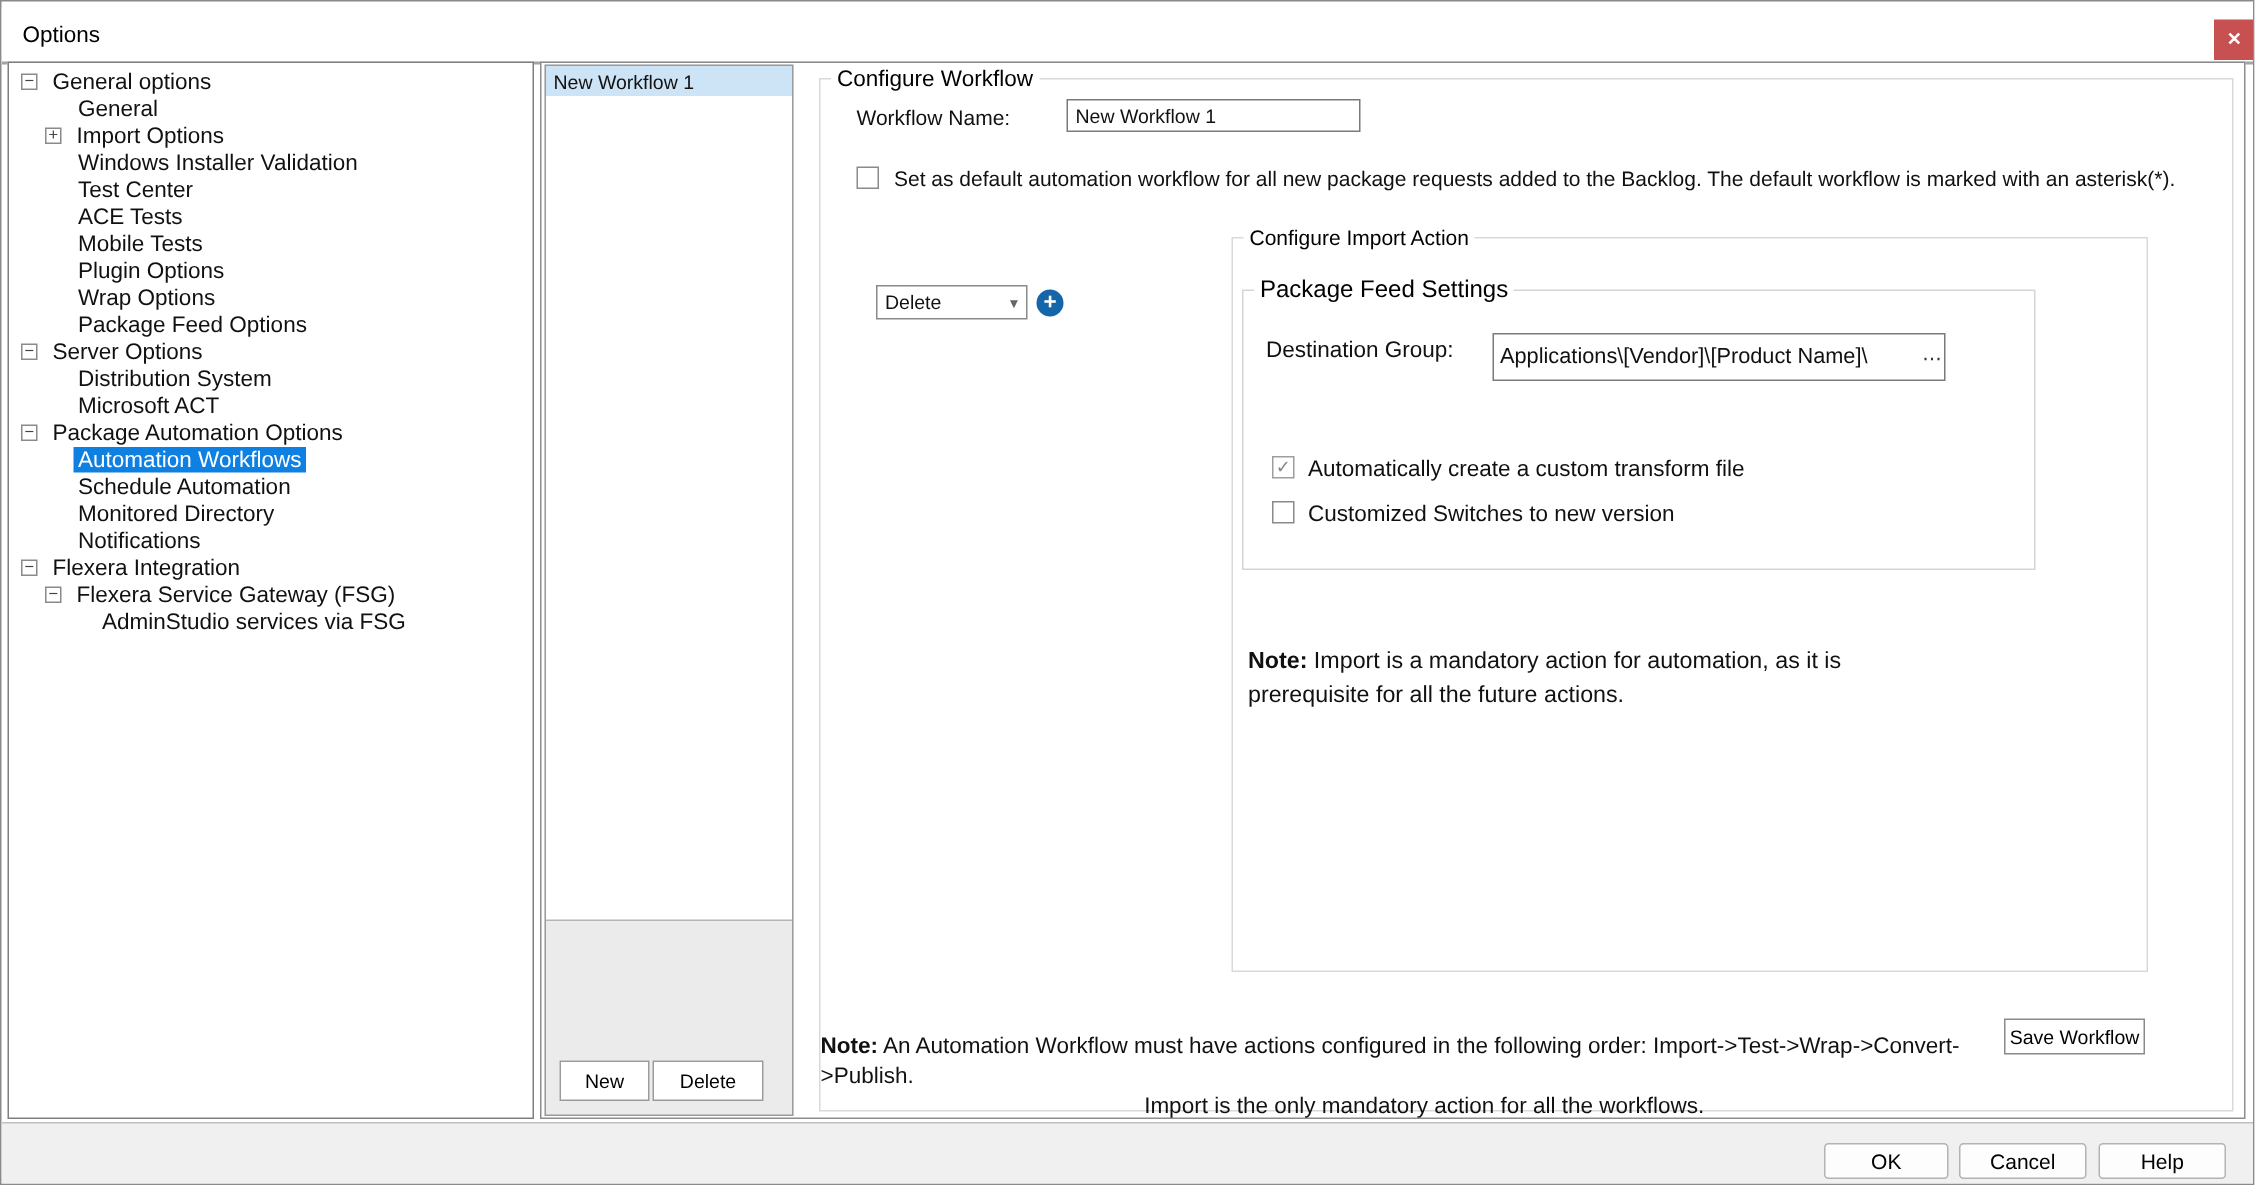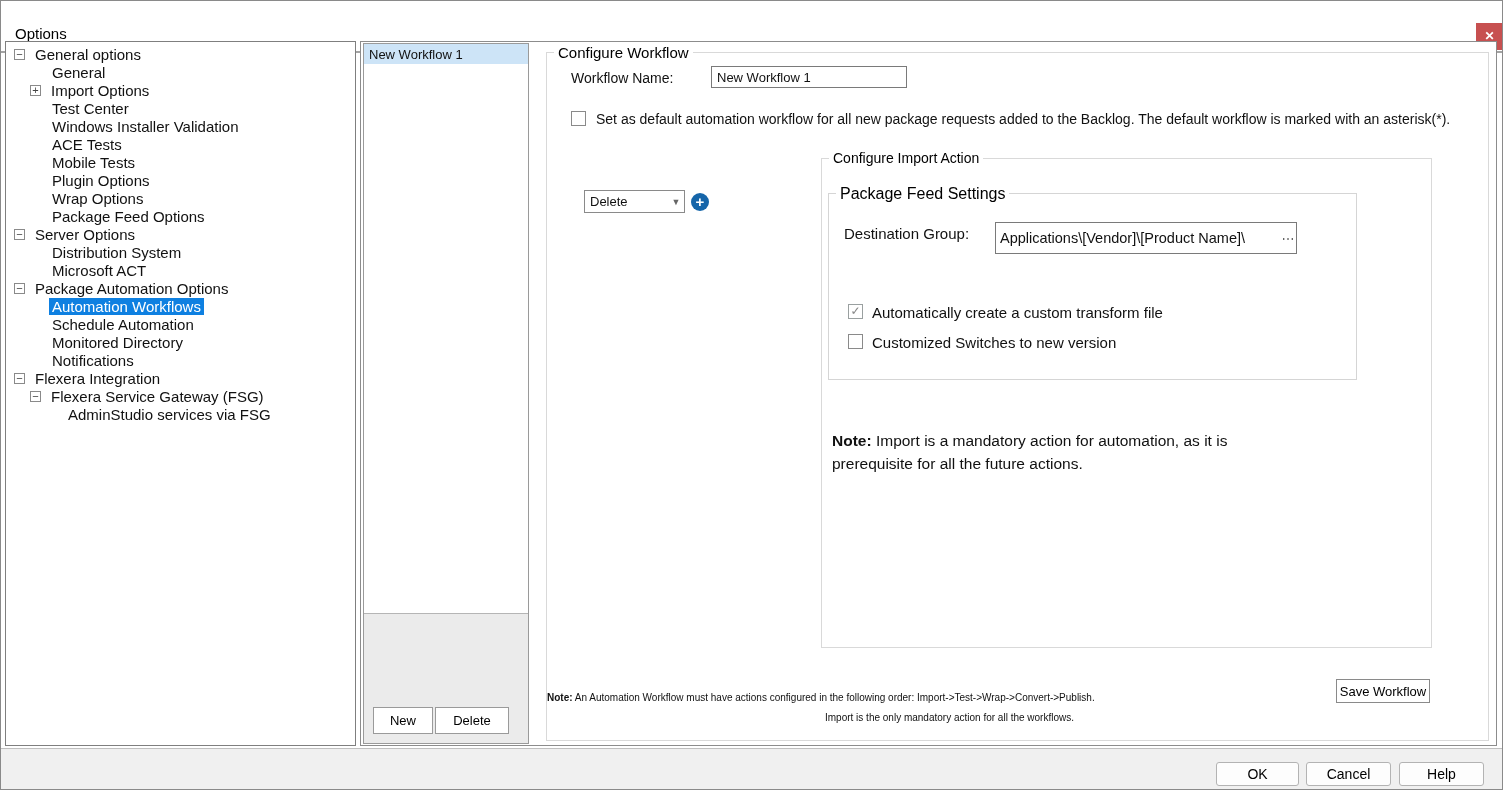--- a/index.html
+++ b/index.html
@@ -3,21 +3,21 @@
 <meta charset="utf-8">
 <style>
   * { margin:0; padding:0; box-sizing:border-box; }
   html,body { background:#e8e8e8; }
   body { font-family:"Liberation Sans", sans-serif; color:#111; }
   #window {
     position:relative; width:1503px; height:790px; background:#ffffff;
     border:1px solid #8a8a8a; overflow:hidden;
   }
   
-  .titlebar { position:absolute; left:0; top:14px; width:100%; height:38px; background:#fff;
+  .titlebar { position:absolute; left:0; top:4px; width:100%; height:38px; background:#fff;
     border-bottom:2px solid #a3a3a3; }
   .titlebar .title { position:absolute; left:14px; top:10px; font-size:15px; color:#000; }
   .close-btn { position:absolute; left:1475px; top:8px; width:27px; height:27px;
     background:#c75050; color:#fff; text-align:center; line-height:27px; font-size:12px;
     font-weight:bold; cursor:default; }
   
   .tree-panel { position:absolute; left:4px; top:40px; width:351px; height:705px;
     background:#fff; border:1px solid #7f7f7f; overflow:hidden; padding-top:3px; }
   .tree-row { display:flex; align-items:center; height:18px; font-size:15px; white-space:nowrap; }
   .indent { display:inline-block; height:1px; flex:0 0 auto; }
@@ -76,21 +76,21 @@
     text-align:center; cursor:default; }
   
   .dest-label { position:absolute; left:843px; top:224px; font-size:15px; }
   .dest-field { position:absolute; left:994px; top:221px; width:302px; height:32px;
     border:1px solid #7a7a7a; background:#fff; display:flex; align-items:center; }
   .dest-field .dest-text { flex:1; font-size:14.5px; padding-left:4px; white-space:nowrap; overflow:hidden; }
   .dest-field .dest-dots { width:16px; text-align:center; font-size:13px; color:#333; }
   
   .import-note { position:absolute; left:831px; top:428px; width:425px; font-size:15.5px; line-height:23px; }
   .import-note b { font-weight:bold; }
-  .bottom-note { position:absolute; left:546px; top:687px; width:760px; font-size:10px; line-height:20px; }
+  .bottom-note { position:absolute; left:546px; top:687px; width:760px; font-size:15px; line-height:20px; }
   .bottom-note .nb { font-weight:bold; }
   .bottom-note .line2 { padding-left:45px;text-align:center; }
   #btn-save { position:absolute; left:1335px; top:678px; width:94px; height:24px; border-color:#8a8a8a; }
   
   .footer { position:absolute; left:0; top:747px; width:100%; height:42px; background:#f0f0f0;
     border-top:1px solid #bfbfbf; }
   .footer .fbtn { position:absolute; top:13px; height:24px; background:#fdfdfd;
     border:1px solid #b3b3b3; border-radius:3px; font-size:14px; font-family:"Liberation Sans",sans-serif; }
   #btn-ok { left:1215px; width:83px; }
   #btn-cancel { left:1305px; width:85px; }
@@ -118,26 +118,26 @@
         <span class="tree-label">General</span>
       </div>
       <div class="tree-row">
         <span class="indent" style="width: 24px;"></span>
         <span class="expander">+</span>
         <span class="tree-label">Import Options</span>
       </div>
       <div class="tree-row">
         <span class="indent" style="width: 24px;"></span>
         <span class="expander-ph"></span>
+        <span class="tree-label">Windows Installer Validation</span>
+      </div>
+      <div class="tree-row">
+        <span class="indent" style="width: 24px;"></span>
+        <span class="expander-ph"></span>
         <span class="tree-label">Test Center</span>
-      </div>
-      <div class="tree-row">
-        <span class="indent" style="width: 24px;"></span>
-        <span class="expander-ph"></span>
-        <span class="tree-label">Windows Installer Validation</span>
       </div>
       <div class="tree-row">
         <span class="indent" style="width: 24px;"></span>
         <span class="expander-ph"></span>
         <span class="tree-label">ACE Tests</span>
       </div>
       <div class="tree-row">
         <span class="indent" style="width: 24px;"></span>
         <span class="expander-ph"></span>
         <span class="tree-label">Mobile Tests</span>

